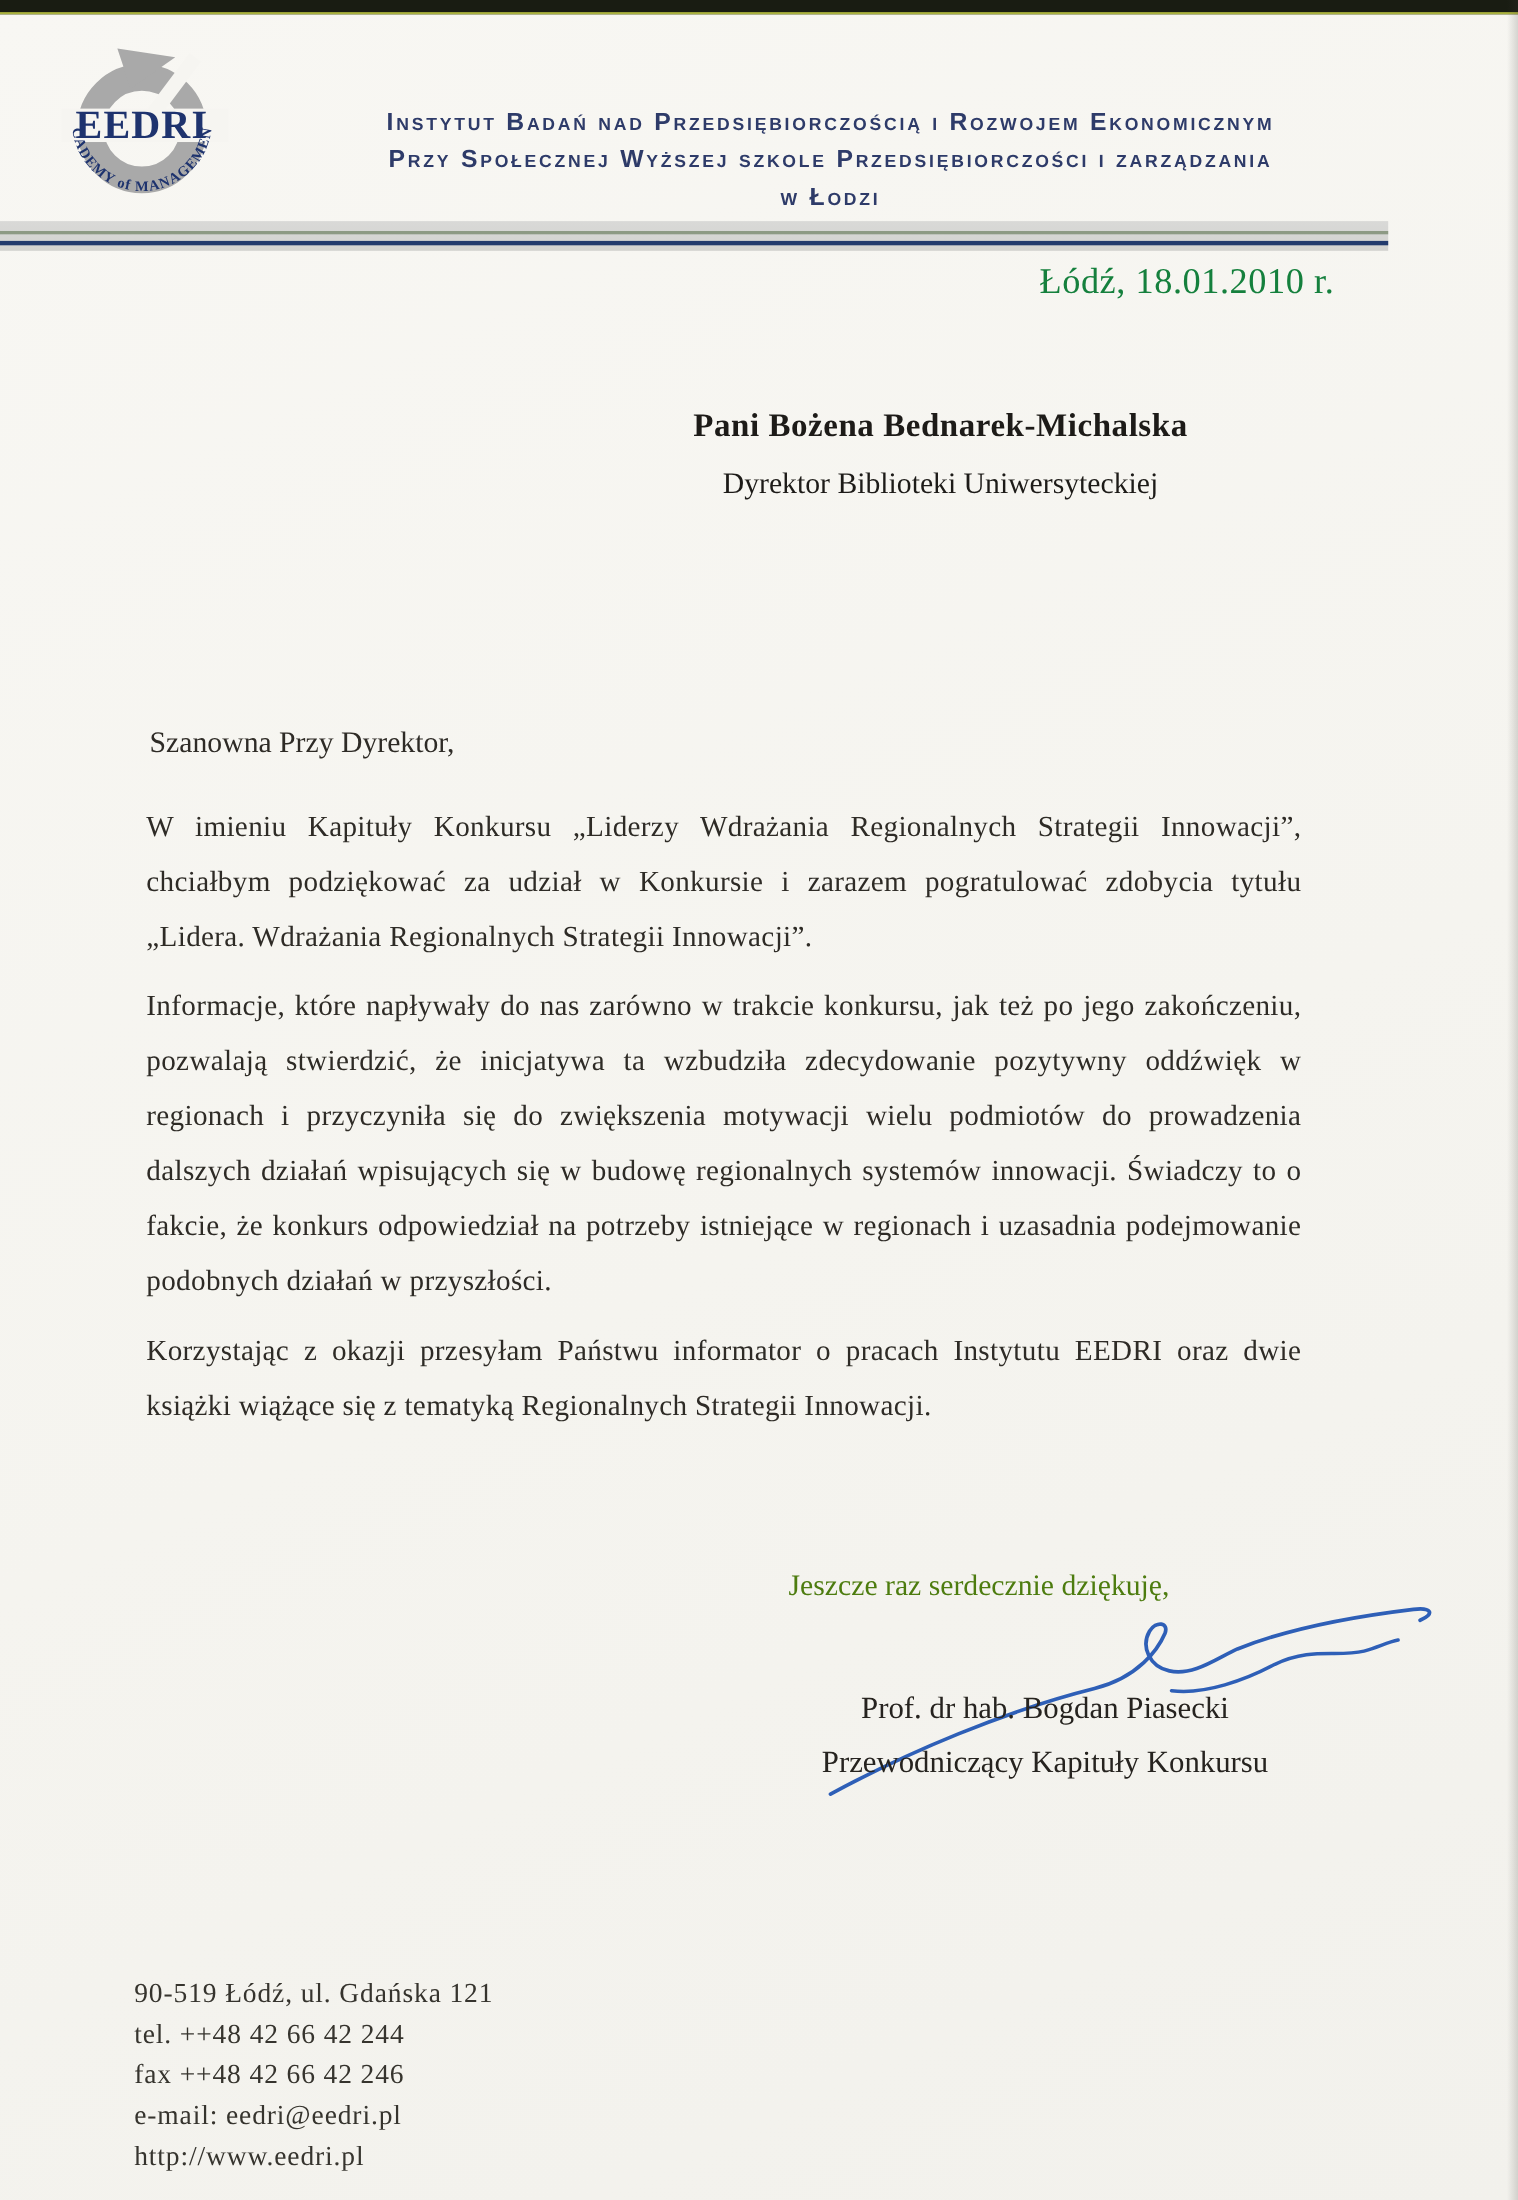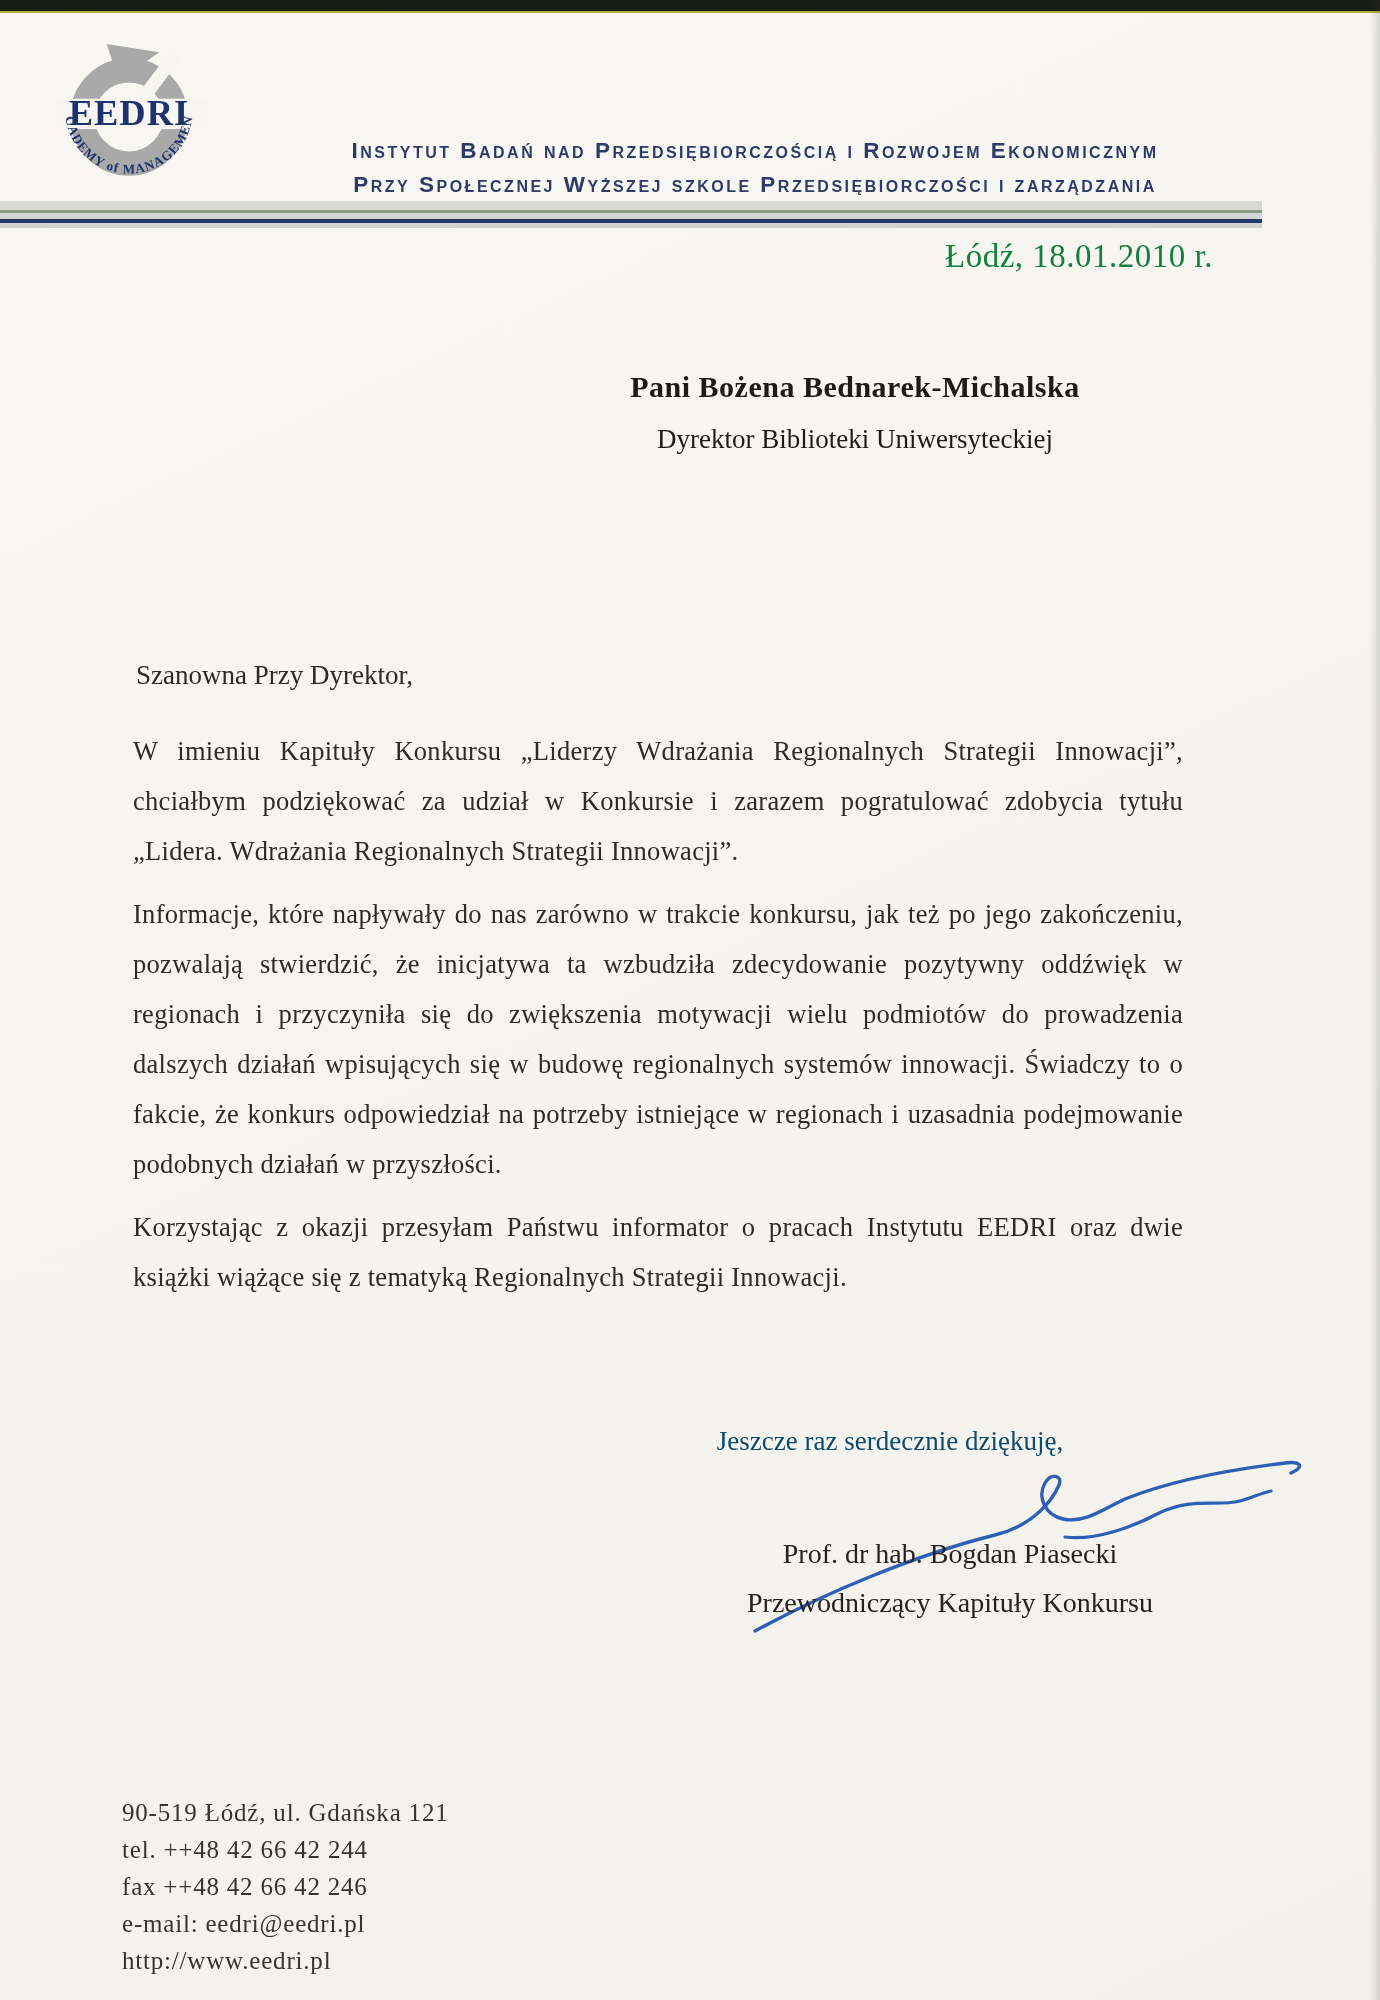--- a/index.html
+++ b/index.html
@@ -15,40 +15,40 @@
   .edge-shade{
     position:absolute;right:0;top:0;width:10px;height:2000px;
     background:linear-gradient(to left,rgba(60,60,55,.18),rgba(60,60,55,0));
   }
   
   .logo{position:absolute;left:56px;top:40px;width:152px;height:160px;}
   .org-lines{
     position:absolute;left:240px;top:94px;width:1030px;text-align:center;
     font-family:"Liberation Sans",sans-serif;font-weight:bold;
     font-variant:small-caps;color:#2e3b69;letter-spacing:2.5px;
-    font-size:22.5px;line-height:34px;margin-top:40px;
+    font-size:22.5px;line-height:34px;
   }
   .head-rule{position:absolute;left:0;top:201px;width:1262px;height:27px;background:linear-gradient(#d9d9d7,#d2d2cf);}
   .head-rule .olive{position:absolute;left:0;top:9px;width:100%;height:3px;background:#8d9a84;}
   .head-rule .navy{position:absolute;left:0;top:18px;width:100%;height:4px;background:#223a6c;}
   .date-line{position:absolute;left:945px;top:238px;font-size:33px;color:#15803d;letter-spacing:.5px;}
   
   .recipient{position:absolute;left:555px;top:370px;width:600px;text-align:center;color:#1d1b18;}
   .recipient .name{font-size:30px;font-weight:bold;letter-spacing:.5px;}
   .recipient .title{font-size:27px;margin-top:20px;}
   .recipient .inst{font-size:27px;margin-top:21px;}
   
   .salutation{position:absolute;left:136px;top:660px;font-size:27px;color:#2e2b26;}
   .body-text{position:absolute;left:133px;top:726px;width:1050px;}
   .body-text p{
     margin:0 0 13px 0;font-size:26.5px;line-height:50px;color:#2e2b26;
     text-align:justify;letter-spacing:.3px;
   }
   
-  .thanks{position:absolute;left:690px;top:1426px;width:400px;text-align:center;font-size:27px;color:#0c4a6e;}
+  .thanks{position:absolute;left:690px;top:1426px;width:400px;text-align:center;font-size:27px;color:#4d7c0f;}
   .signature{position:absolute;left:745px;top:1443px;width:560px;height:192px;}
   .signer{position:absolute;left:695px;top:1538px;width:510px;text-align:center;color:#26231f;}
   .signer .sname{font-size:28px;}
   .signer .stitle{font-size:28px;margin-top:17px;}
   
   .footer{position:absolute;left:122px;top:1794px;font-size:25px;line-height:37px;color:#36342e;letter-spacing:.8px;}
 </style>
 </head>
 <body>
 

